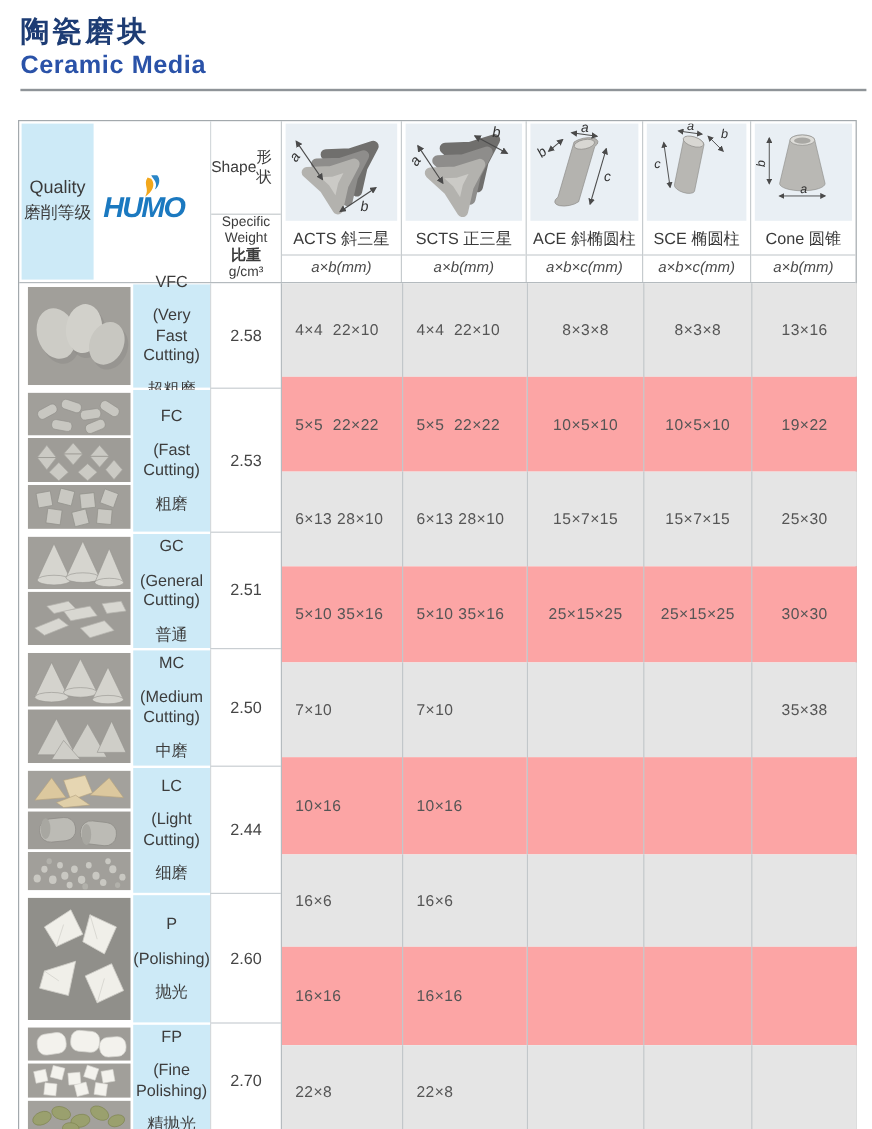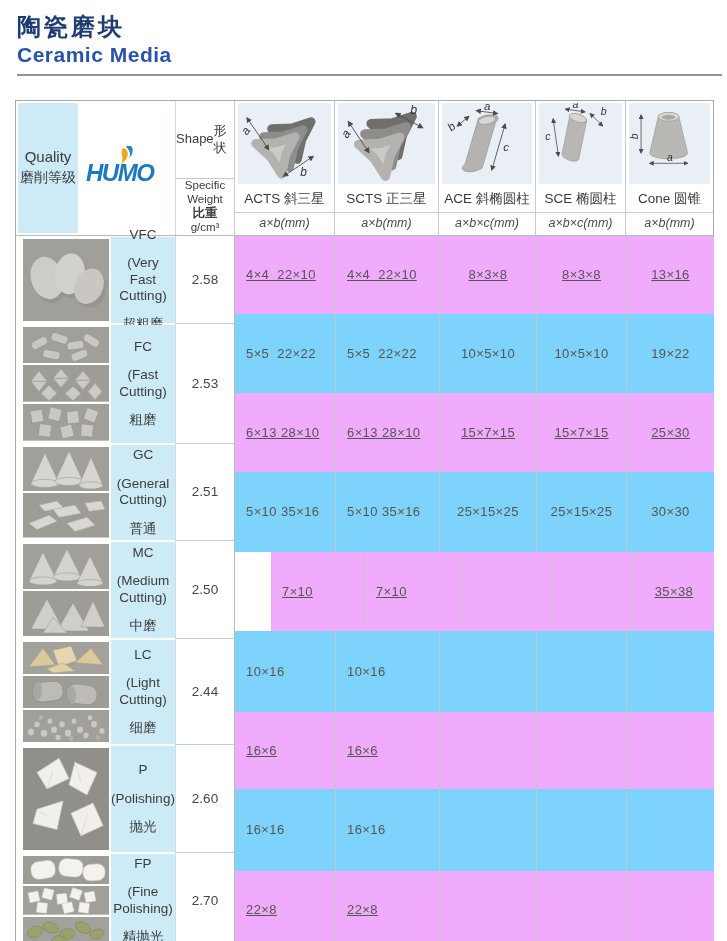--- a/index.html
+++ b/index.html
@@ -44,22 +44,22 @@
   .left{width:218px;}
   .qrow{display:flex;box-sizing:border-box;}
   .pcell{width:95px;box-sizing:border-box;padding:3px 1px 3px 7px;display:flex;flex-direction:column;gap:2px;}
   .photo{width:86px;position:relative;overflow:hidden;}
   .photo svg{display:block;width:100%;height:100%;}
   .qcell{width:64px;box-sizing:border-box;margin:1px 0;background:#cdeaf7;display:flex;flex-direction:column;align-items:center;justify-content:center;text-align:center;font-size:13.5px;line-height:1.22;color:#3c3c3c;padding:2px;gap:12px;}
   .wcell{width:59px;box-sizing:border-box;border-left:1px solid #d4d9dc;border-bottom:1px solid #c9ced2;display:flex;align-items:center;justify-content:center;font-size:13.5px;color:#454545;}
   .qrow:last-child .wcell{border-bottom:none;}
   .right{width:479px;border-left:1px solid #b5bbbf;}
   .drow{display:flex;}
-  .drow.gray .dc{background:#f0abfc;text-decoration:underline;}
-  .drow.white .dc{background:#7dd3fc;}
+  .drow.gray .dc{background:#e5e5e5;}
+  .drow.white .dc{background:#fca5a5;}
   .dc{box-sizing:border-box;display:flex;align-items:center;font-size:13px;color:#555;letter-spacing:0.4px;white-space:pre;}
   .dc + .dc{border-left:1px solid #c2c7ca;}
   .dc.left-al{justify-content:flex-start;padding-left:11px;}
   .dc.center-al{justify-content:center;}
   
   .logo{position:relative;width:86px;height:46px;}
   .logo svg{width:100%;height:100%;display:block;}
 </style>
 </head>
 <body>
@@ -515,21 +515,21 @@
         <div class="dc w-sce center-al">15×7×15</div>
         <div class="dc w-cone center-al">25×30</div>
       </div>
       <div class="drow white" style="height:80px;">
         <div class="dc w-acts left-al">5×10 35×16</div>
         <div class="dc w-scts left-al">5×10 35×16</div>
         <div class="dc w-ace center-al">25×15×25</div>
         <div class="dc w-sce center-al">25×15×25</div>
         <div class="dc w-cone center-al">30×30</div>
       </div>
-      <div class="drow gray" style="height:79px;margin-left:36px;">
+      <div class="drow gray" style="height:79px;">
         <div class="dc w-acts left-al">7×10</div>
         <div class="dc w-scts left-al">7×10</div>
         <div class="dc w-ace center-al"></div>
         <div class="dc w-sce center-al"></div>
         <div class="dc w-cone center-al">35×38</div>
       </div>
       <div class="drow white" style="height:81px;">
         <div class="dc w-acts left-al">10×16</div>
         <div class="dc w-scts left-al">10×16</div>
         <div class="dc w-ace center-al"></div>

